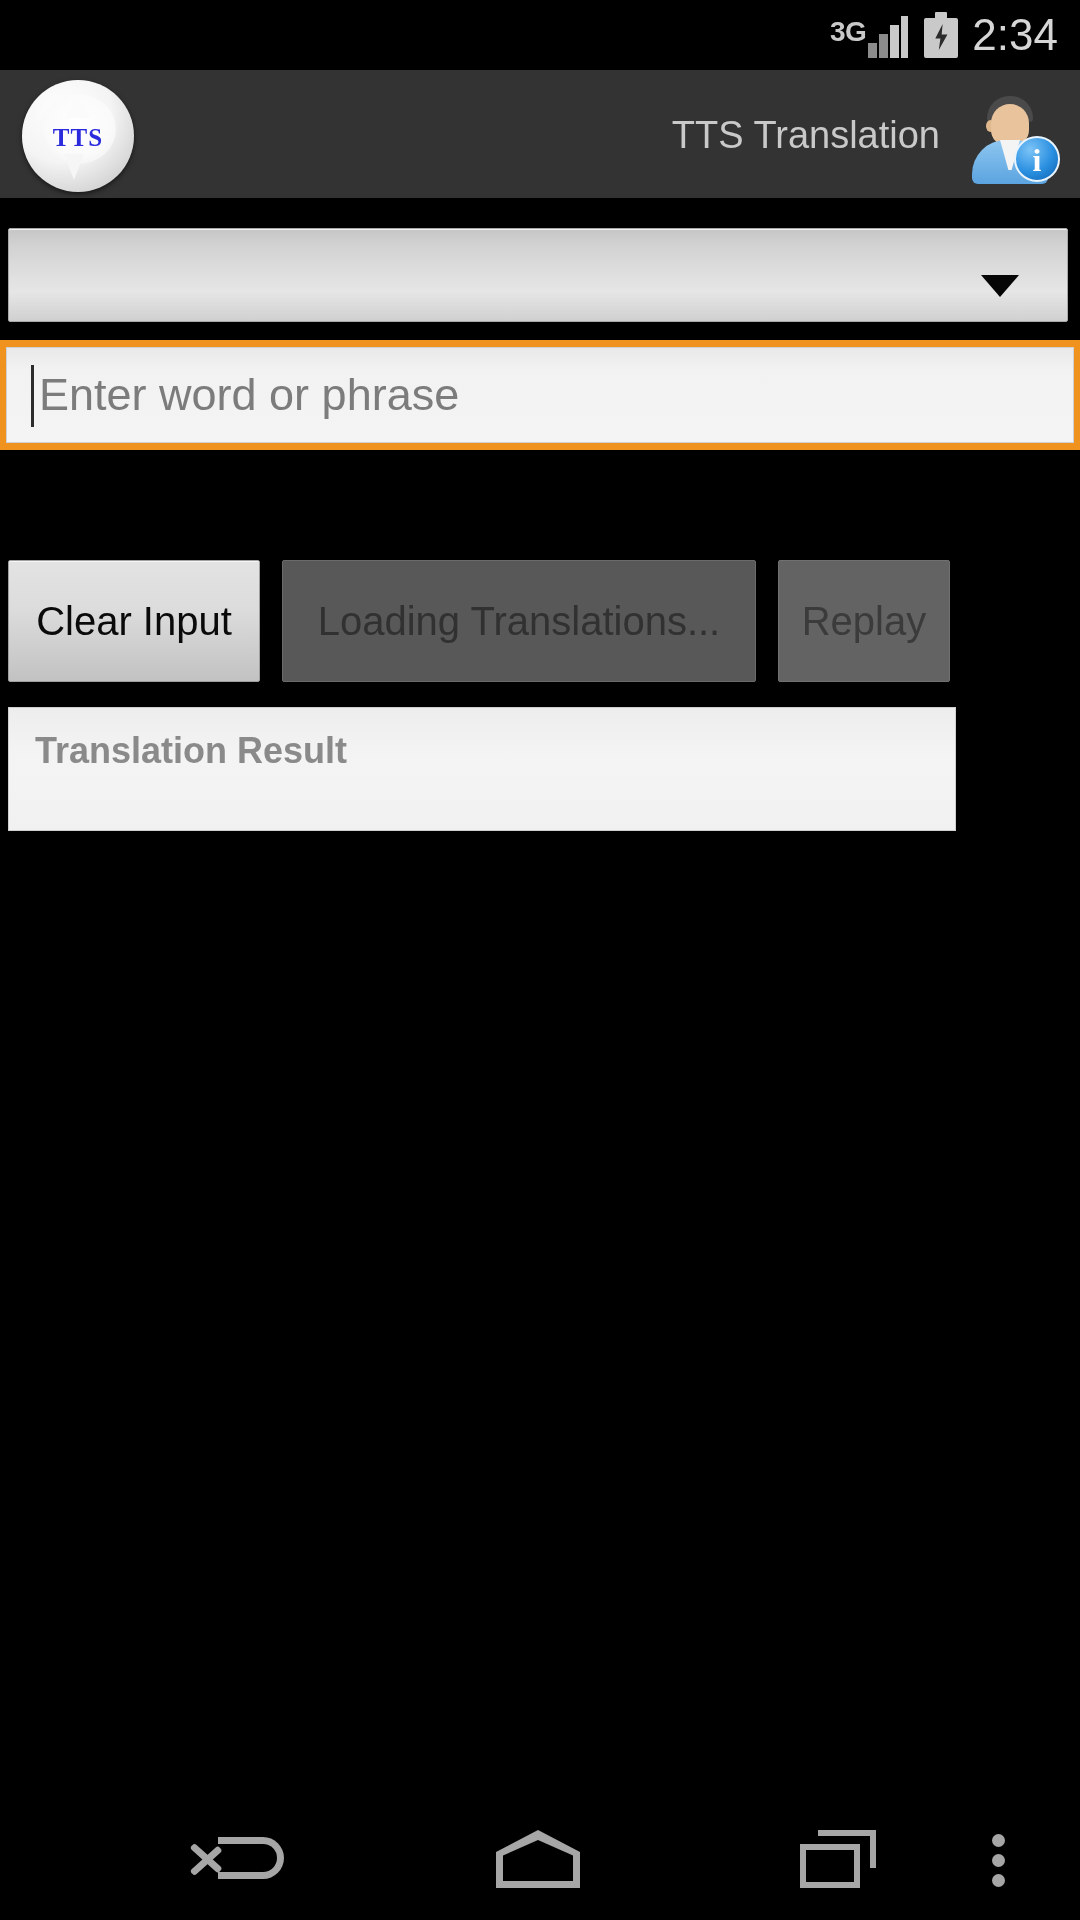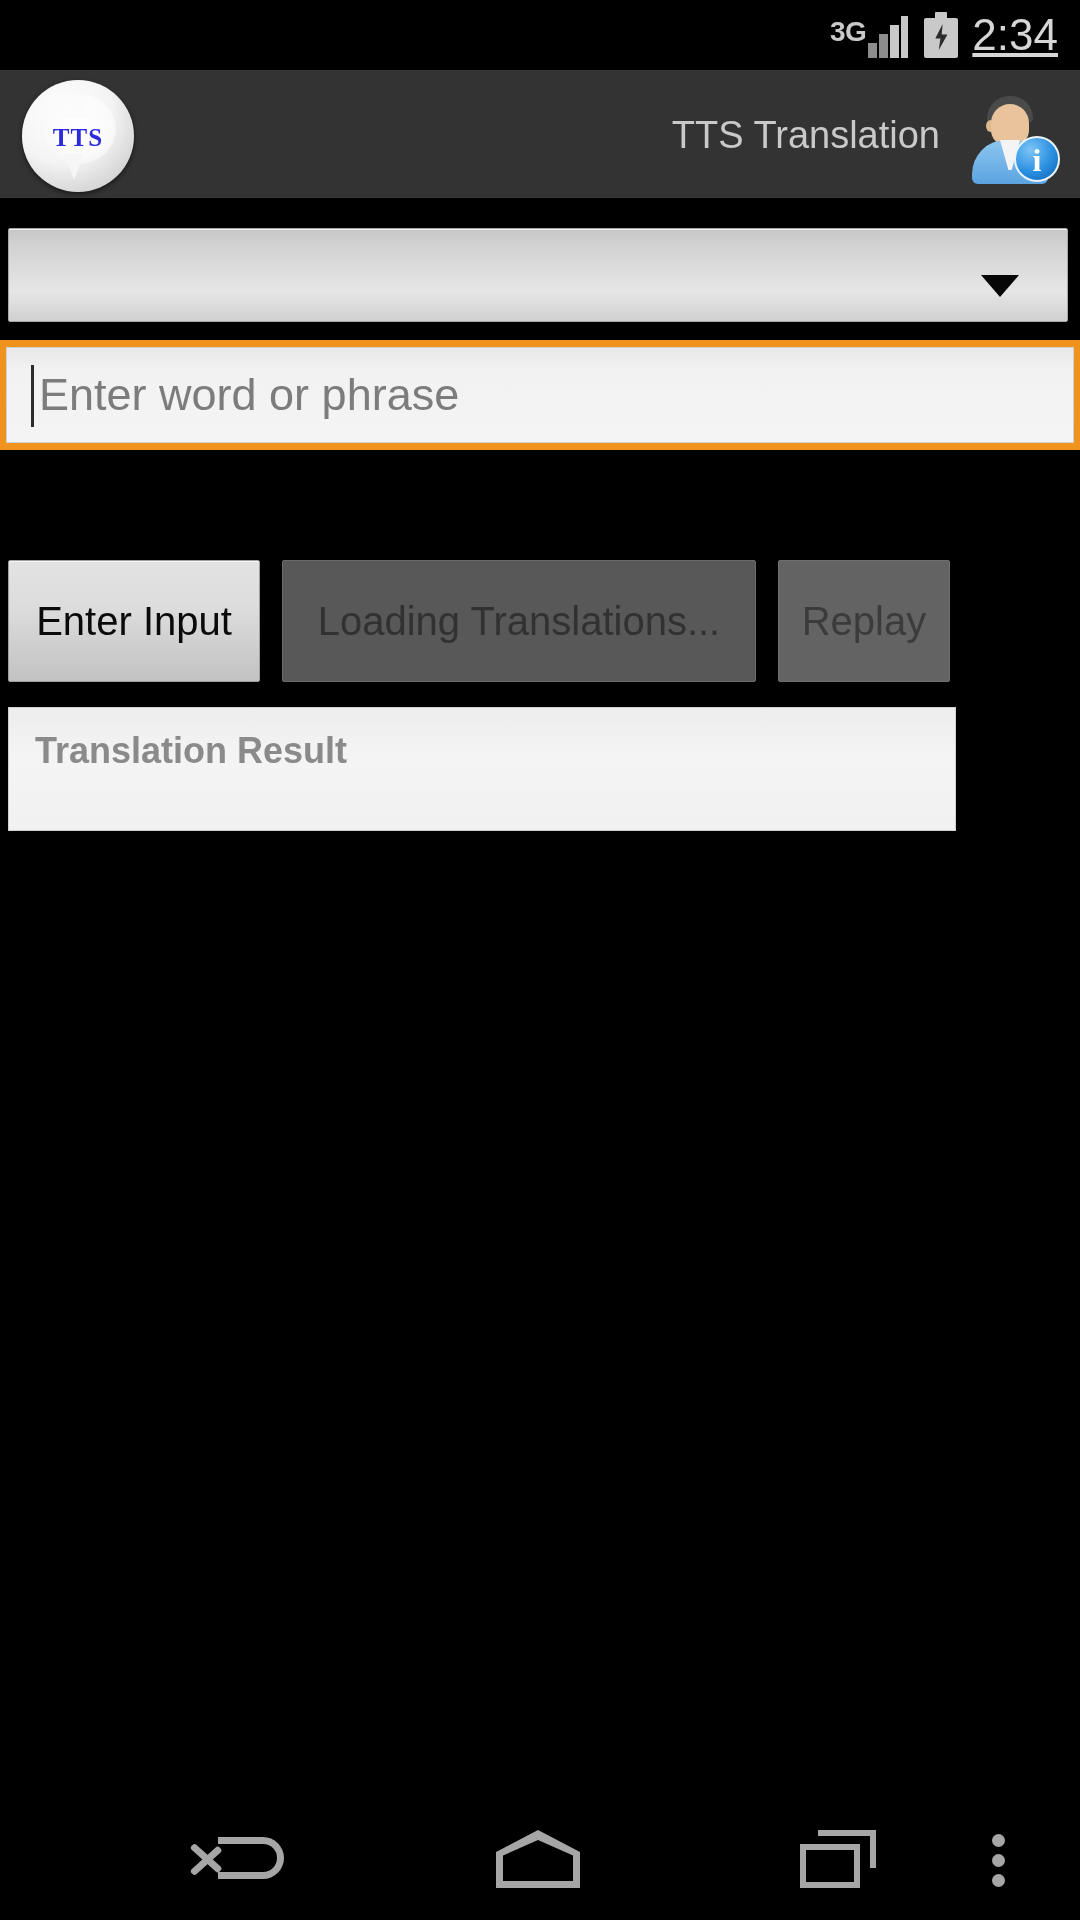--- a/index.html
+++ b/index.html
@@ -32,21 +32,21 @@
   }
   .sb-batt .cap {
     position:absolute; left:11px; top:0px; width:12px; height:7px;
     background:#c9c9c9; border-radius:1px 1px 0 0;
   }
   .sb-batt .bolt {
     position:absolute; left:9px; top:12px; width:16px; height:26px;
     background:#2b2b2b;
     clip-path:polygon(58% 0%, 12% 56%, 44% 56%, 34% 100%, 88% 40%, 52% 40%);
   }
-  .sb-time { font-size:44px; color:#d6d6d6; line-height:1; letter-spacing:0px;text-decoration:underline; }
+  .sb-time { font-size:44px; color:#d6d6d6; line-height:1; letter-spacing:0px; }
 
   
   .titlebar {
     position:absolute; left:0; top:70px; width:1080px; height:128px;
     background:#333333; display:flex; align-items:center;
   }
   .logo-wrap {
     position:absolute; left:22px; top:10px; width:112px; height:112px;
   }
   .logo-outer {
@@ -287,21 +287,21 @@
   </div>
 
   <div class="input-wrap">
     <div class="input-inner">
       <div class="caret"></div>
       <div class="input-placeholder">Enter word or phrase</div>
     </div>
   </div>
 
   <div class="btnrow">
-    <div class="btn btn-clear">Enter Input</div>
+    <div class="btn btn-clear">Clear Input</div>
     <div class="btn btn-replay">Replay</div>
     <div class="btn btn-loading">Loading Translations...</div>
   </div>
 
   <div class="result">
     <div class="result-label">Translation Result</div>
   </div>
 
   <div class="navbar">
     <div class="nav-btn nav-back">

